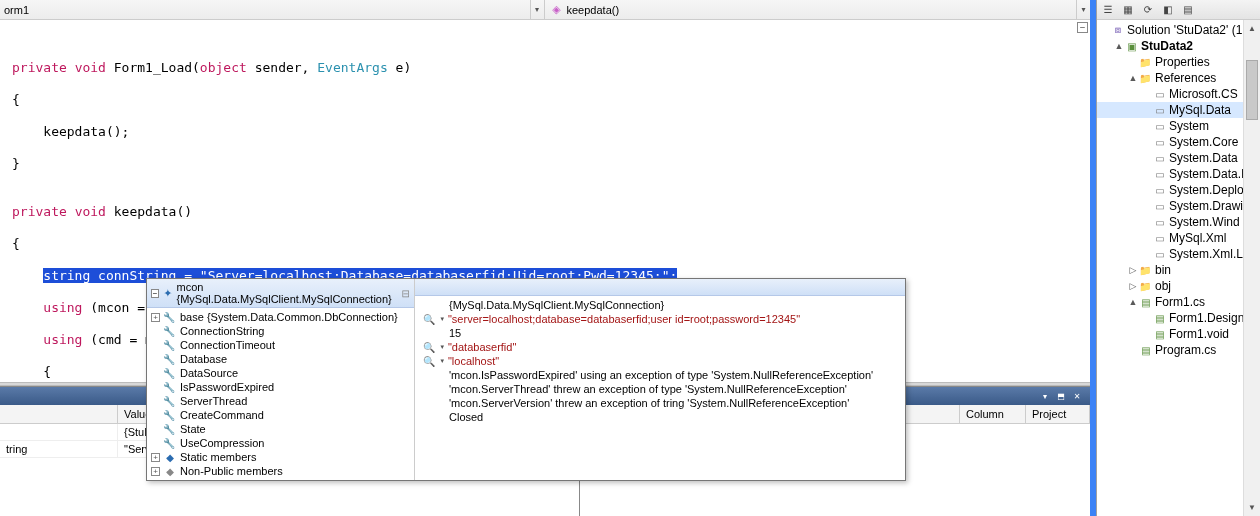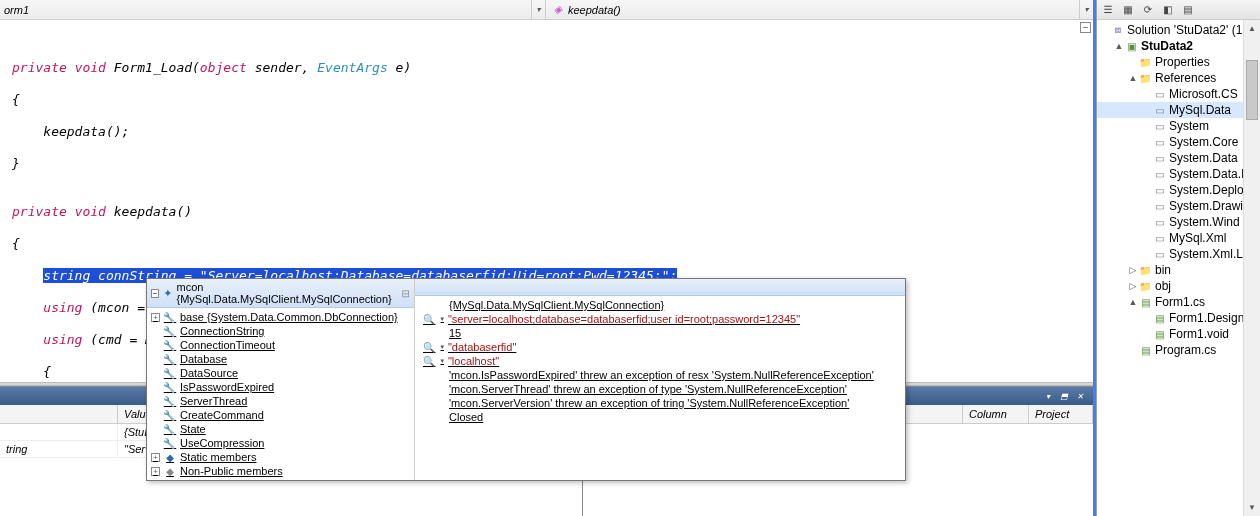--- a/index.html
+++ b/index.html
@@ -8,21 +8,21 @@
     font-family: "Segoe UI", Tahoma, sans-serif;
     font-size: 12px;
     background: #fff;
     color: #000;
     width: 1260px;
     height: 516px;
     overflow: hidden;
     position: relative;
   }
   .app { display: flex; height: 516px; }
-  .editor-column { flex: 1; display: flex; flex-direction: column; border-right: 3px solid #3b82f6; min-width: 0; font-style: italic; }
+  .editor-column { flex: 1; display: flex; flex-direction: column; border-right: 6px solid #3b82f6; min-width: 0; }
   .nav-bar {
     height: 20px;
     background: linear-gradient(#f6f6f6,#ececec);
     border-bottom: 1px solid #ccc;
     display: flex;
     align-items: center;
     font-size: 11px;
   }
   .nav-left, .nav-right { display: flex; align-items: center; height: 100%; }
   .nav-left { flex: 1; padding-left: 4px; border-right: 1px solid #ccc; }
@@ -64,21 +64,21 @@
   .debug-right { width: 490px; }
   .debug-head {
     background: linear-gradient(#e8f0fb,#cfe0f7);
     padding: 2px 4px;
     display:flex; align-items:center; gap:4px;
     border-bottom:1px solid #b5c8e8;
   }
   .debug-head .exp { width:9px; height:9px; border:1px solid #888; background:#fff; font-size:8px; line-height:8px; text-align:center;}
   .pin { margin-left:auto; color:#888; font-size:10px;}
   .debug-list { padding: 2px 0;}
-  .debug-row { display:flex; align-items:center; padding: 1px 4px; gap:4px;text-decoration:underline;}
+  .debug-row { display:flex; align-items:center; padding: 1px 4px; gap:4px;}
   .debug-row .exp { width:9px; height:9px; border:1px solid #888; background:#fff; font-size:8px; line-height:8px; text-align:center; color:#555;}
   .debug-row .exp.none { border:none; background:none;}
   .prop-icon { width:12px; height:12px; display:inline-flex; align-items:center; justify-content:center; font-size:10px; }
   .wrench { color:#a07030; }
   .mag { color:#5577aa; font-size:10px;}
   .tri { color:#555; font-size:7px; margin-left:1px;}
   .debug-right .debug-row { padding-left:8px; }
 
   
   .bottom-panels { height: 130px; display:flex; border-top:1px solid #888;}
@@ -413,21 +413,21 @@
           <span class="tri">▾</span>
           <span style="color: rgb(163, 21, 21);">"databaserfid"</span>
         </div>
         <div class="debug-row">
           <span class="mag">🔍</span>
           <span class="tri">▾</span>
           <span style="color: rgb(163, 21, 21);">"localhost"</span>
         </div>
         <div class="debug-row">
           <span style="width: 22px;"></span>
-          <span>'mcon.IsPasswordExpired' threw an exception of resx 'System.NullReferenceException'</span>
+          <span>'mcon.IsPasswordExpired' using an exception of type 'System.NullReferenceException'</span>
         </div>
         <div class="debug-row">
           <span style="width: 22px;"></span>
           <span>'mcon.ServerThread' threw an exception of type 'System.NullReferenceException'</span>
         </div>
         <div class="debug-row">
           <span style="width: 22px;"></span>
           <span>'mcon.ServerVersion' threw an exception of tring 'System.NullReferenceException'</span>
         </div>
         <div class="debug-row">

